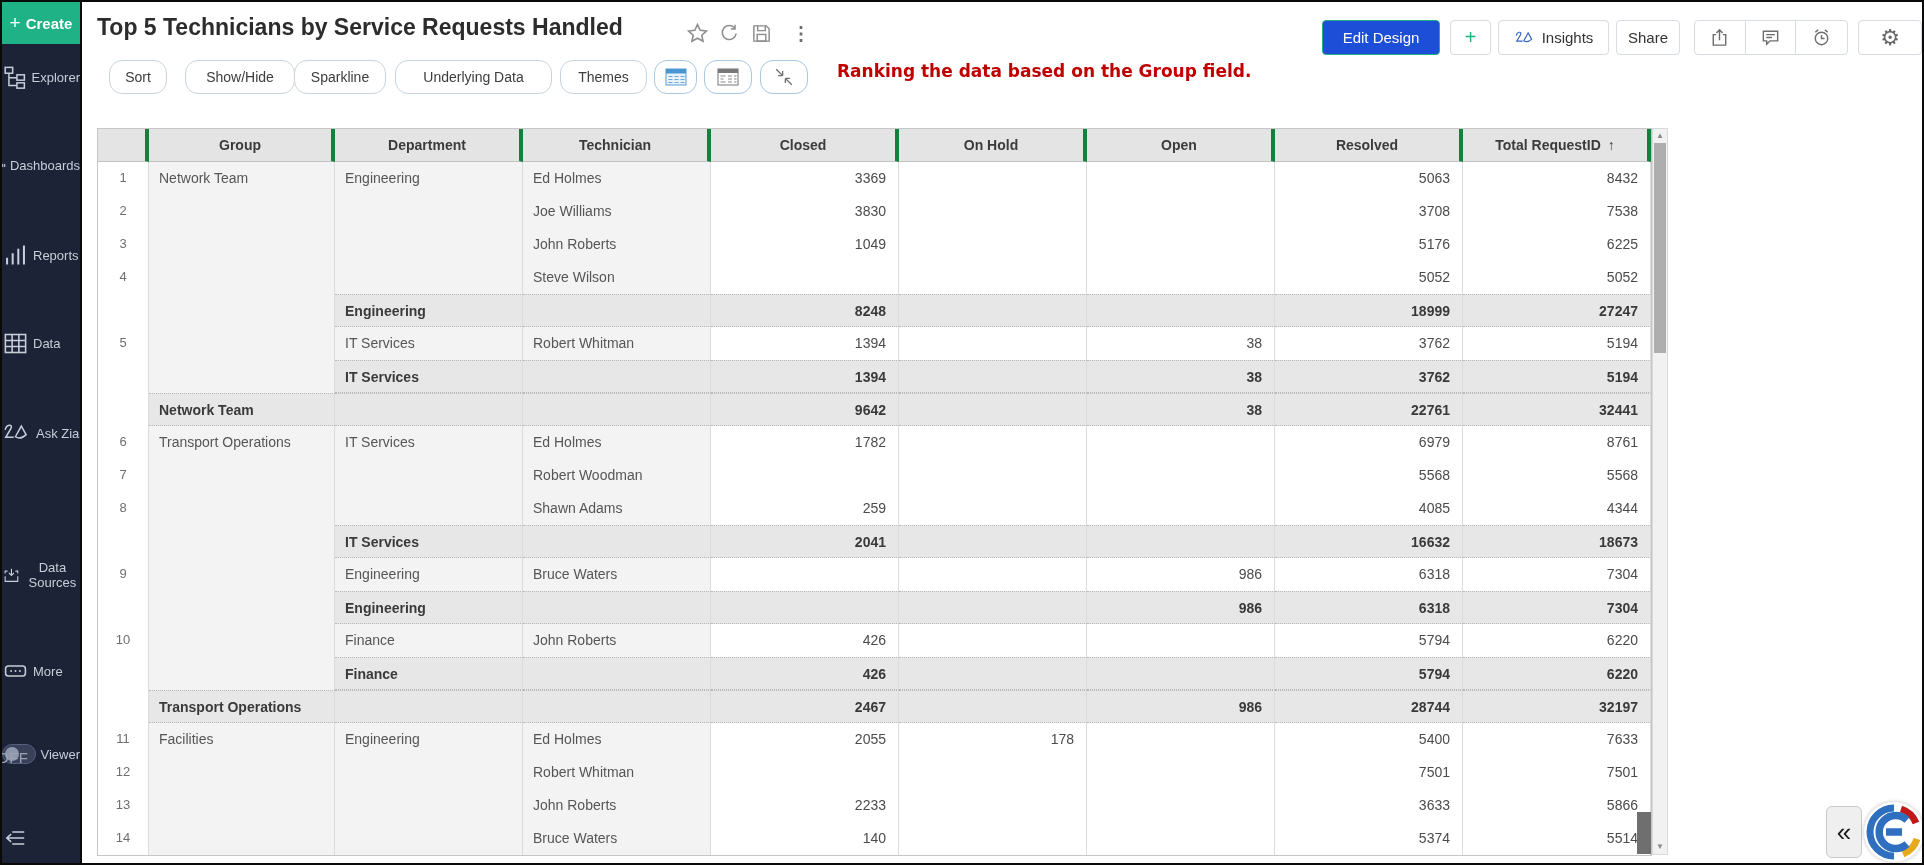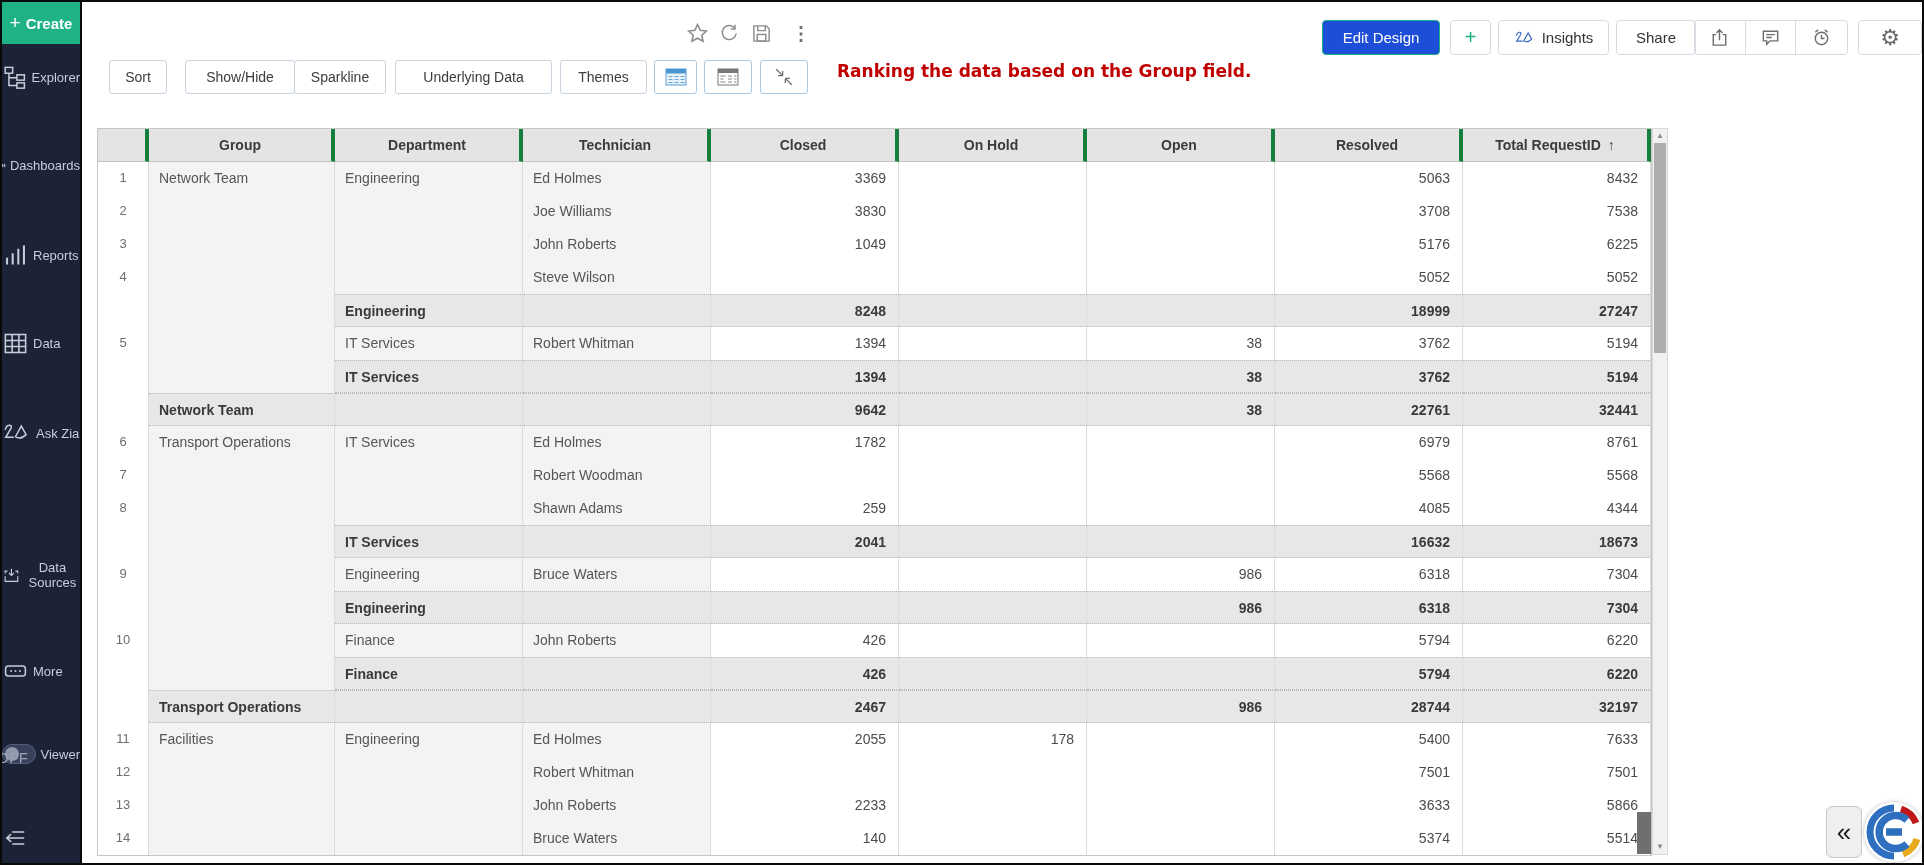--- a/index.html
+++ b/index.html
@@ -24,21 +24,21 @@
   .title-icon svg { stroke:#8c8c8c; fill:none; stroke-width:1.5; }
 
   .btn { position:absolute; top:18px; height:35px; border:1px solid #d7dce2; border-radius:4px; background:#fff; font-family:"Liberation Sans",sans-serif; font-size:15px; color:#333; display:flex; align-items:center; justify-content:center; gap:6px; cursor:pointer; }
   .btn-green { background:#1d4ed8; border-color:#1db183; color:#fff; }
   .btn-plus { color:#1db183; font-size:20px; }
   .icon-group { position:absolute; top:18px; height:35px; border:1px solid #d7dce2; border-radius:4px; display:flex; }
   .icon-group .ig { width:51px; display:flex; align-items:center; justify-content:center; border-right:1px solid #d7dce2; cursor:pointer; }
   .icon-group .ig:last-child { border-right:none; }
   .icon-group svg, .btn svg { stroke:#6e6e6e; fill:none; stroke-width:1.5; }
 
-  .tbtn { position:absolute; top:58px; height:34px; border:1px solid #c9d4de; border-radius:3px; background:#fff; font-family:"Liberation Sans",sans-serif; font-size:14px; color:#3c3c3c; display:flex; align-items:center; justify-content:center; cursor:pointer; }
+  .tbtn { position:absolute; top:58px; height:34px; border:1px solid #c9d4de; border-radius:13px; background:#fff; font-family:"Liberation Sans",sans-serif; font-size:14px; color:#3c3c3c; display:flex; align-items:center; justify-content:center; cursor:pointer; }
   .tbtn-icon { border-color:#a9c8e2; }
   .annotation { position:absolute; left:753px; top:59px; font-family:"DejaVu Sans",sans-serif; font-weight:bold; font-size:17px; }
 
   
   .rtable { position:absolute; left:13px; top:126px; border:1px solid #c6c6c6; background:#fff; }
   .trow { display:flex; }
   .c { height:33px; line-height:32px; border-right:1px solid #dcdcdc; overflow:hidden; white-space:nowrap; font-size:14px; }
   .c.num { flex:0 0 51px; background:#fff; color:#6e6e6e; text-align:center; font-size:13px; }
   .c.g { flex:0 0 186px; }
   .c.d { flex:0 0 188px; }
@@ -142,20 +142,21 @@
 
   <div class="side-item" style="top:824px">
     <svg width="27" height="24" viewBox="0 0 24 22">
       <path d="M9 5.5 H20 M4 11 H20 M9 16.5 H20 M8 7.5 L4 11 L8 14.5"></path>
     </svg>
   </div>
 </aside>
 
 <div class="main">
 
+  <div class="page-title">Top 5 Technicians by Service Requests Handled</div>
 
   <div class="title-icon" style="left:600px">
     <svg width="23" height="23" viewBox="0 0 22 22">
       <path d="M11 2.5 L13.6 7.9 L19.5 8.6 L15.1 12.6 L16.3 18.4 L11 15.5 L5.7 18.4 L6.9 12.6 L2.5 8.6 L8.4 7.9 Z"></path>
     </svg>
   </div>
   <div class="title-icon" style="left:632px">
     <svg width="22" height="22" viewBox="0 0 22 22">
       <path d="M16.8 6.2 A7 7 0 1 0 18.2 11.5"></path>
         <path d="M17 2.8 V7 H12.8"></path>
@@ -178,21 +179,21 @@
   <button class="btn btn-plus" style="left:1366px; width:41px;">
     <span>+</span>
   </button>
   <button class="btn" style="left:1414px; width:111px;">
     <svg width="22" height="18" viewBox="0 0 28 22" style="stroke:#3565c0;">
       <path d="M3 8 C4 2.5, 10 2.5, 8.5 6.5 L3.5 15 H11"></path>
       <path d="M12.5 14.5 L18 4.5 L22.5 12.5 C19 16, 15.5 16.5, 12.5 14.5 Z"></path>
     </svg>
     <span>Insights</span>
   </button>
-  <button class="btn" style="left:1532px; width:80px;">
+  <button class="btn" style="left:1532px; width:64px;">
     <span>Share</span>
   </button>
 
   <div class="icon-group" style="left:1610px; width:154px;">
     <div class="ig">
       <svg width="21" height="21" viewBox="0 0 22 22">
         <path d="M7.5 8 H4.5 V19 H17.5 V8 H14.5"></path>
           <path d="M11 14 V3 M7.8 6.2 L11 3 L14.2 6.2"></path>
       </svg>
     </div>

